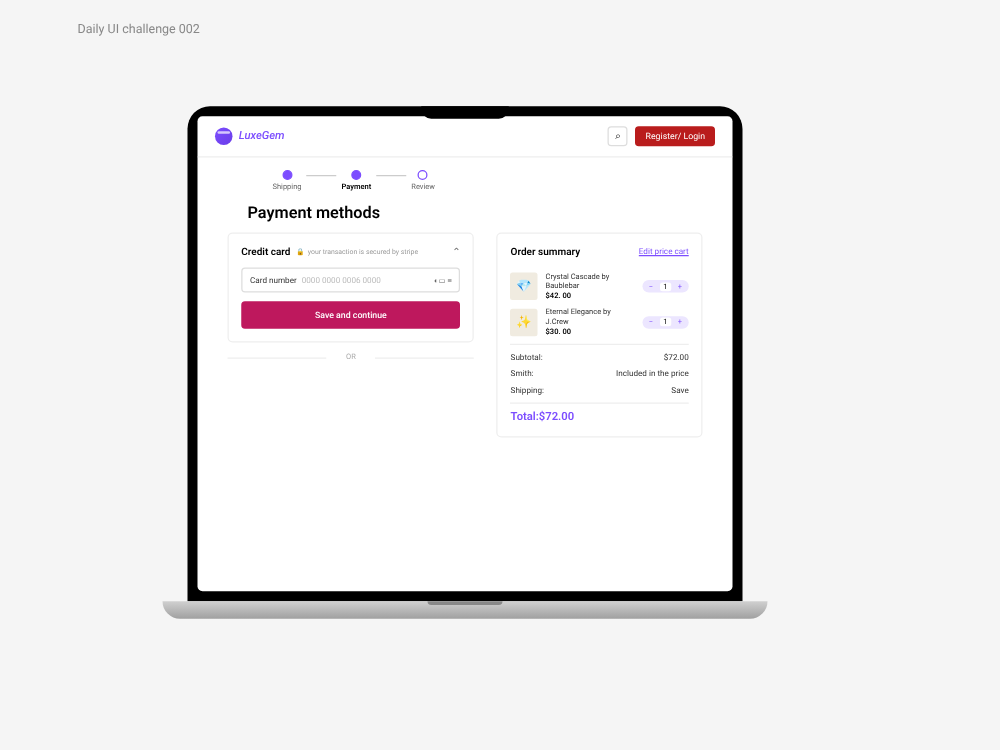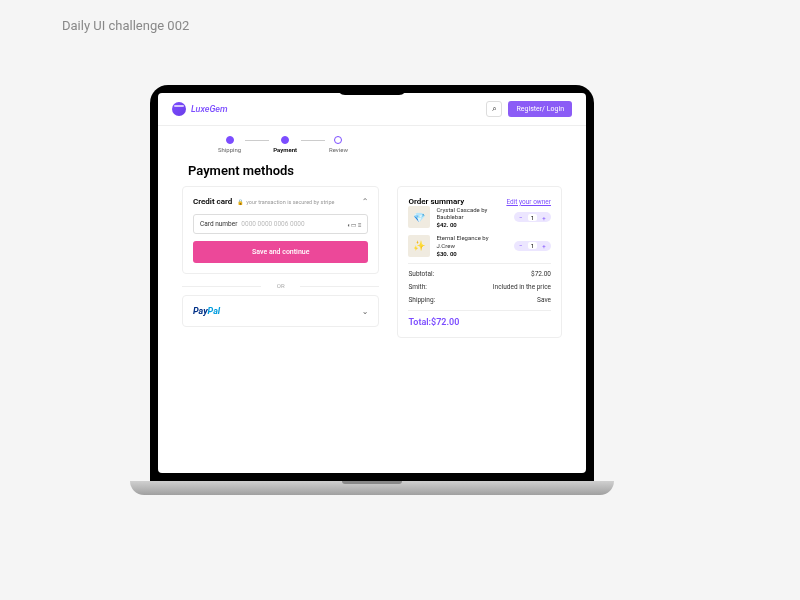--- a/index.html
+++ b/index.html
@@ -1,62 +1,62 @@
 <!DOCTYPE html>
 <html><head>
 <meta charset="utf-8">
 <style>
 *{margin:0;padding:0;box-sizing:border-box;font-family:-apple-system,BlinkMacSystemFont,"Segoe UI",Roboto,sans-serif}
 body{background:#f5f5f5;width:800px;height:600px;position:relative}
-.page-label{position:absolute;top:18px;left:62px;font-size:13px;color:#888}
+.page-label{position:absolute;top:18px;left:62px;font-size:10px;color:#888}
 .laptop{position:absolute;top:85px;left:150px;width:444px}
 .laptop-screen{background:#000;border-radius:18px 18px 0 0;padding:8px;position:relative}
 .notch{position:absolute;top:0;left:50%;transform:translateX(-50%);width:70px;height:10px;background:#000;border-radius:0 0 8px 8px;z-index:10}
 .screen-inner{background:#fff;border-radius:4px;height:380px;overflow:hidden;position:relative}
 .laptop-base{height:14px;background:linear-gradient(#d0d0d0,#a0a0a0);border-radius:0 0 18px 18px;margin:0 -20px;position:relative}
 .laptop-base::before{content:"";position:absolute;top:0;left:50%;transform:translateX(-50%);width:60px;height:3px;background:#888;border-radius:0 0 4px 4px}
 .header{display:flex;align-items:center;justify-content:space-between;padding:8px 14px;border-bottom:1px solid #eee}
 .brand{display:flex;align-items:center;gap:5px}
 .logo{width:14px;height:14px;border-radius:50%;background:linear-gradient(135deg,#7c4dff,#6a3de8);position:relative}
 .logo::before{content:"";position:absolute;top:3px;left:2px;right:2px;height:2px;background:#fff;border-radius:1px;opacity:.7}
 .brand-name{font-size:9px;color:#7c4dff;font-style:italic;font-weight:500}
 .header-right{display:flex;align-items:center;gap:6px}
 .search-btn{width:16px;height:16px;border:1px solid #ddd;border-radius:3px;display:flex;align-items:center;justify-content:center;font-size:8px;background:#fff;cursor:pointer}
-.login-btn{background:#8b5cf6;color:#fff;border:none;padding:4px 8px;font-size:7px;border-radius:3px;cursor:pointer}
+.login-btn{background:#b91c1c;color:#fff;border:none;padding:4px 8px;font-size:7px;border-radius:3px;cursor:pointer}
 .steps{display:flex;align-items:center;justify-content:flex-start;gap:4px;padding:10px 0 6px 60px}
 .step{display:flex;flex-direction:column;align-items:center;gap:2px}
 .step-circle{width:8px;height:8px;border-radius:50%;border:1.5px solid #7c4dff;background:#fff}
 .step-circle.filled{background:#7c4dff}
 .step-line{width:24px;height:1px;background:#ccc;margin-top:-8px}
 .step-label{font-size:6px;color:#666}
 .step.active .step-label{font-weight:600;color:#000}
-.page-title{font-size:13px;font-weight:600;padding:4px 30px 8px}
+.page-title{font-size:13px;font-weight:600;padding:4px 40px 8px}
 .content{display:flex;gap:18px;padding:0 24px}
 .left-col{flex:1.2}
 .right-col{flex:1}
 .card{background:#fff;border:1px solid #eee;border-radius:4px;padding:10px;margin-bottom:8px}
 .cc-header{display:flex;align-items:center;justify-content:space-between;margin-bottom:8px}
 .cc-title{font-size:8px;font-weight:600}
 .cc-secure{font-size:5.5px;color:#999;display:flex;align-items:center;gap:2px}
 .chev{font-size:8px;color:#666;cursor:pointer}
 .field{border:1px solid #ddd;border-radius:3px;padding:5px 6px;margin-bottom:5px;display:flex;align-items:center;gap:4px;font-size:6.5px}
 .field-label{color:#333}
 .field-placeholder{color:#bbb}
 .field-row{display:flex;gap:5px}
 .field-row .field{flex:1}
 .field-icon{margin-left:auto;font-size:7px;color:#999}
 .card-icons{margin-left:auto;display:flex;gap:1px;font-size:6px;color:#666}
-.save-btn{width:100%;background:#ec4899;color:#fff;border:none;padding:7px;font-size:7px;border-radius:3px;cursor:pointer;font-weight:500}
+.save-btn{width:100%;background:#be185d;color:#fff;border:none;padding:7px;font-size:7px;border-radius:3px;cursor:pointer;font-weight:500}
 .divider{text-align:center;font-size:6px;color:#aaa;margin:6px 0;position:relative}
 .divider::before,.divider::after{content:"";position:absolute;top:50%;width:40%;height:1px;background:#eee}
 .divider::before{left:0}.divider::after{right:0}
 .paypal-card{display:flex;align-items:center;justify-content:space-between;cursor:pointer}
 .paypal-logo{font-size:9px;font-weight:700;font-style:italic}
 .paypal-logo .pp1{color:#003087}.paypal-logo .pp2{color:#009cde}
-.summary-header{display:flex;justify-content:space-between;align-items:center;margin-bottom:0}
+.summary-header{display:flex;justify-content:space-between;margin-bottom:12px}
 .summary-title{font-size:8px;font-weight:600}
 .edit-link{font-size:6.5px;color:#7c4dff;text-decoration:underline;cursor:pointer}
 .item{display:flex;align-items:center;gap:6px;margin-bottom:6px}
 .item-img{width:22px;height:22px;background:#f0ebe0;border-radius:2px;display:flex;align-items:center;justify-content:center;font-size:10px}
 .item-info{flex:1}
 .item-name{font-size:6px;color:#333;line-height:1.2}
 .item-price{font-size:6px;font-weight:600;margin-top:1px}
 .qty{display:flex;align-items:center;gap:3px;background:#ece6ff;border-radius:8px;padding:1px 3px}
 .qty-btn{width:8px;height:8px;font-size:6px;color:#7c4dff;display:flex;align-items:center;justify-content:center;cursor:pointer;background:none;border:none}
 .qty-val{font-size:6px;background:#fff;border-radius:2px;padding:0 3px}
@@ -126,31 +126,27 @@
               <span class="field-placeholder">0000 0000 0006 0000</span>
               <span class="card-icons">◐▭ ≡</span>
             </div>
 
 
             <button class="save-btn">Save and continue</button>
           </div>
 
           <div class="divider">OR</div>
 
-          <div class="card paypal-card">
-            <span class="paypal-logo"><span class="pp1">Pay</span><span class="pp2">Pal</span></span>
-            <span class="chev">⌄</span>
-          </div>
         </div>
 
         <div class="right-col">
           <div class="card">
             <div class="summary-header">
               <span class="summary-title">Order summary</span>
-              <span class="edit-link">Edit your owner</span>
+              <span class="edit-link">Edit price cart</span>
             </div>
 
             <div class="item">
               <div class="item-img">💎</div>
               <div class="item-info">
                 <div class="item-name">Crystal Cascade by Baublebar</div>
                 <div class="item-price">$42. 00</div>
               </div>
               <div class="qty">
                 <button class="qty-btn">−</button>

